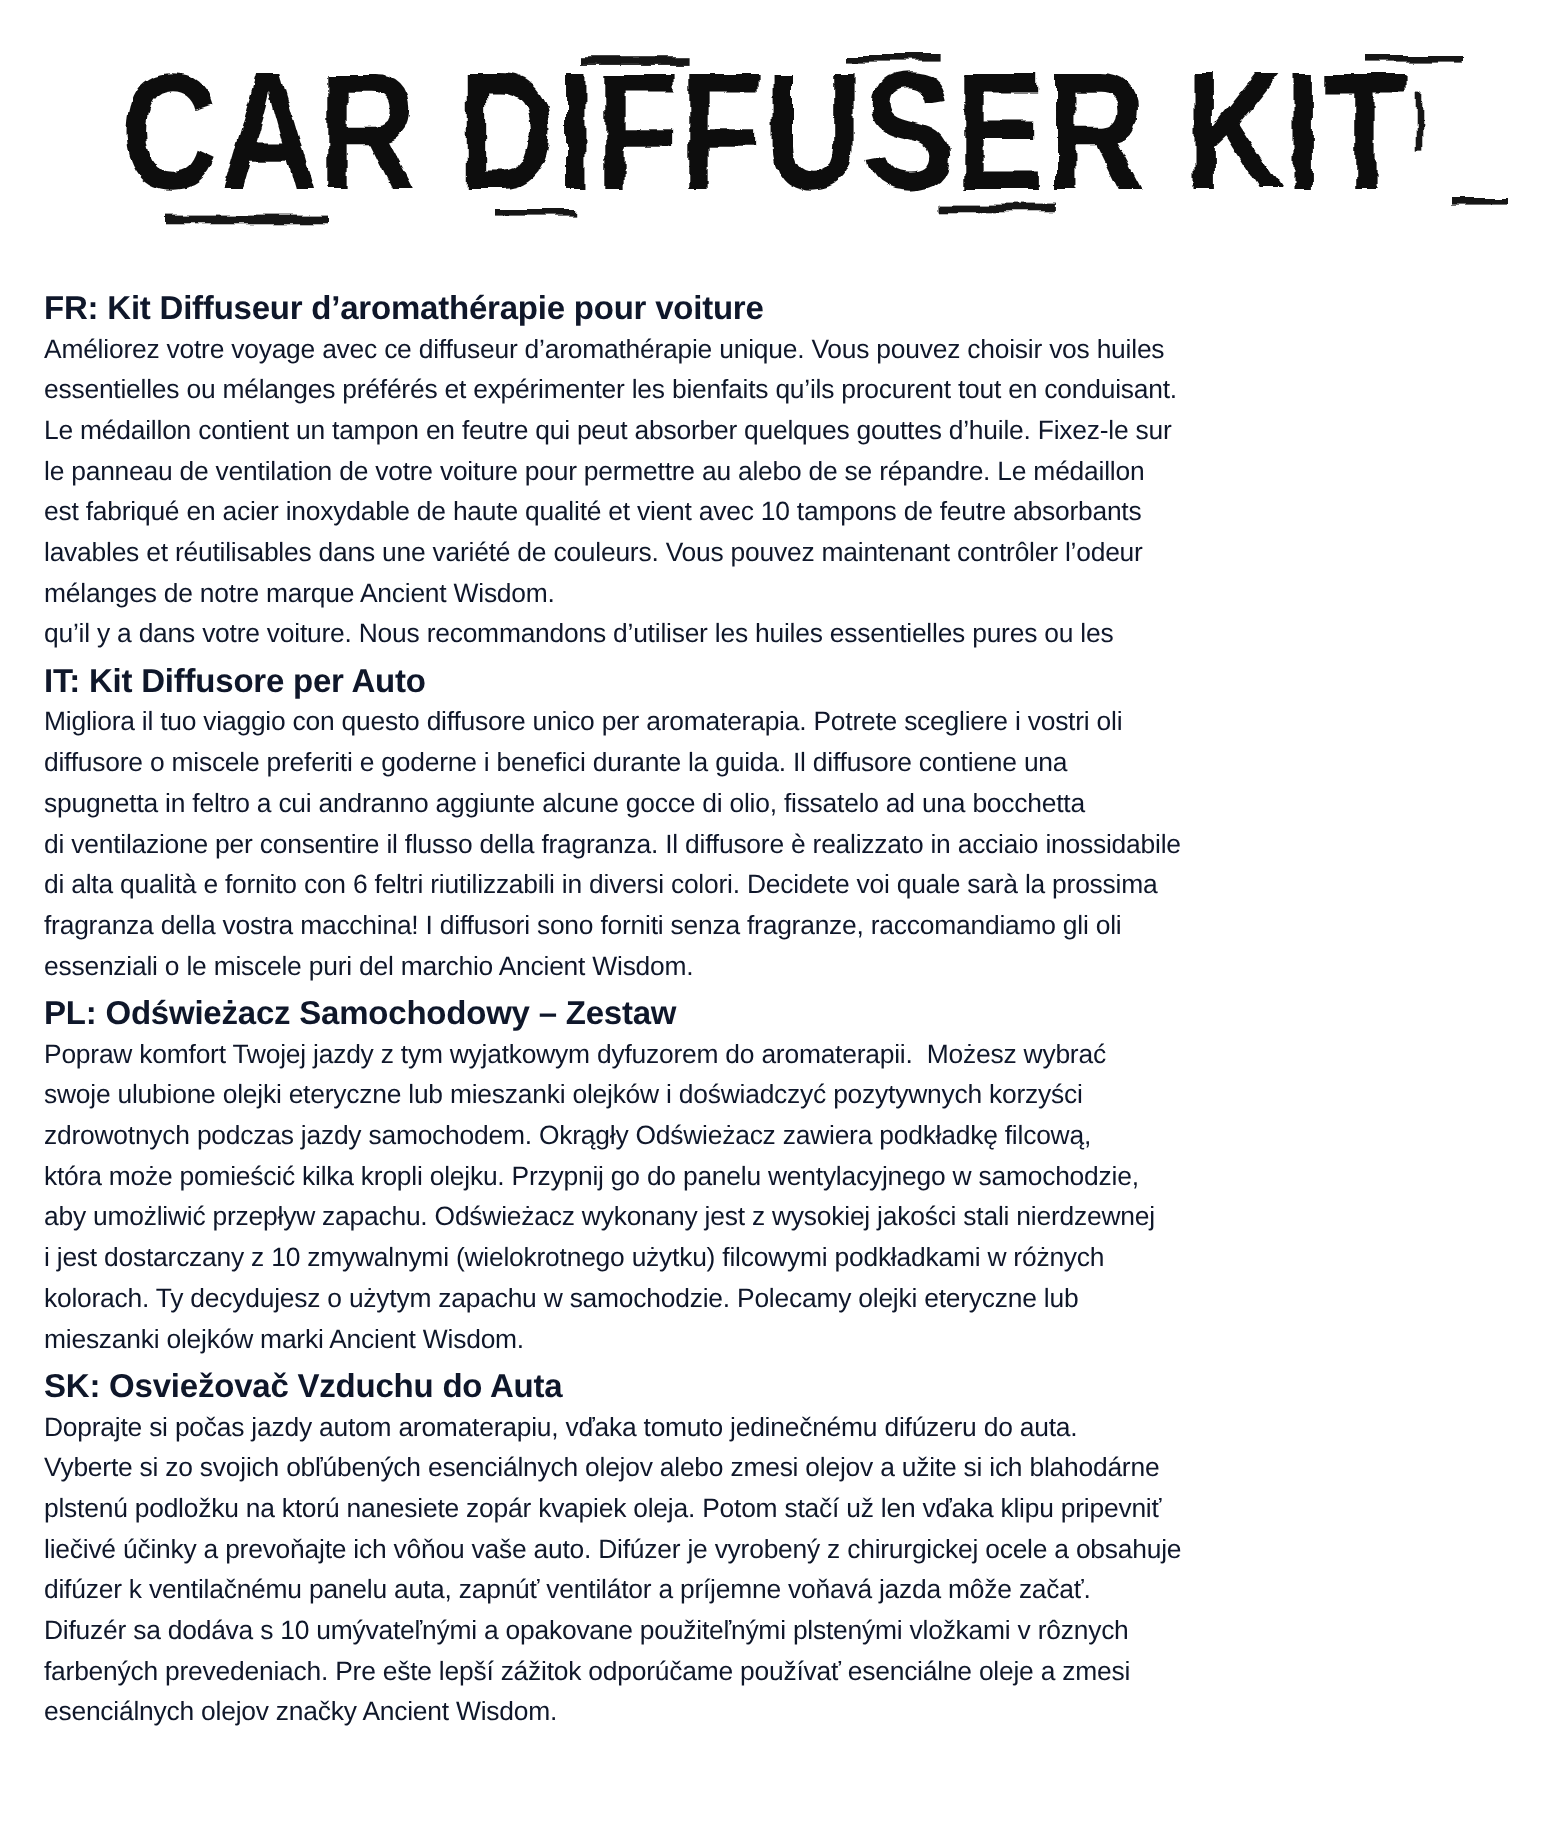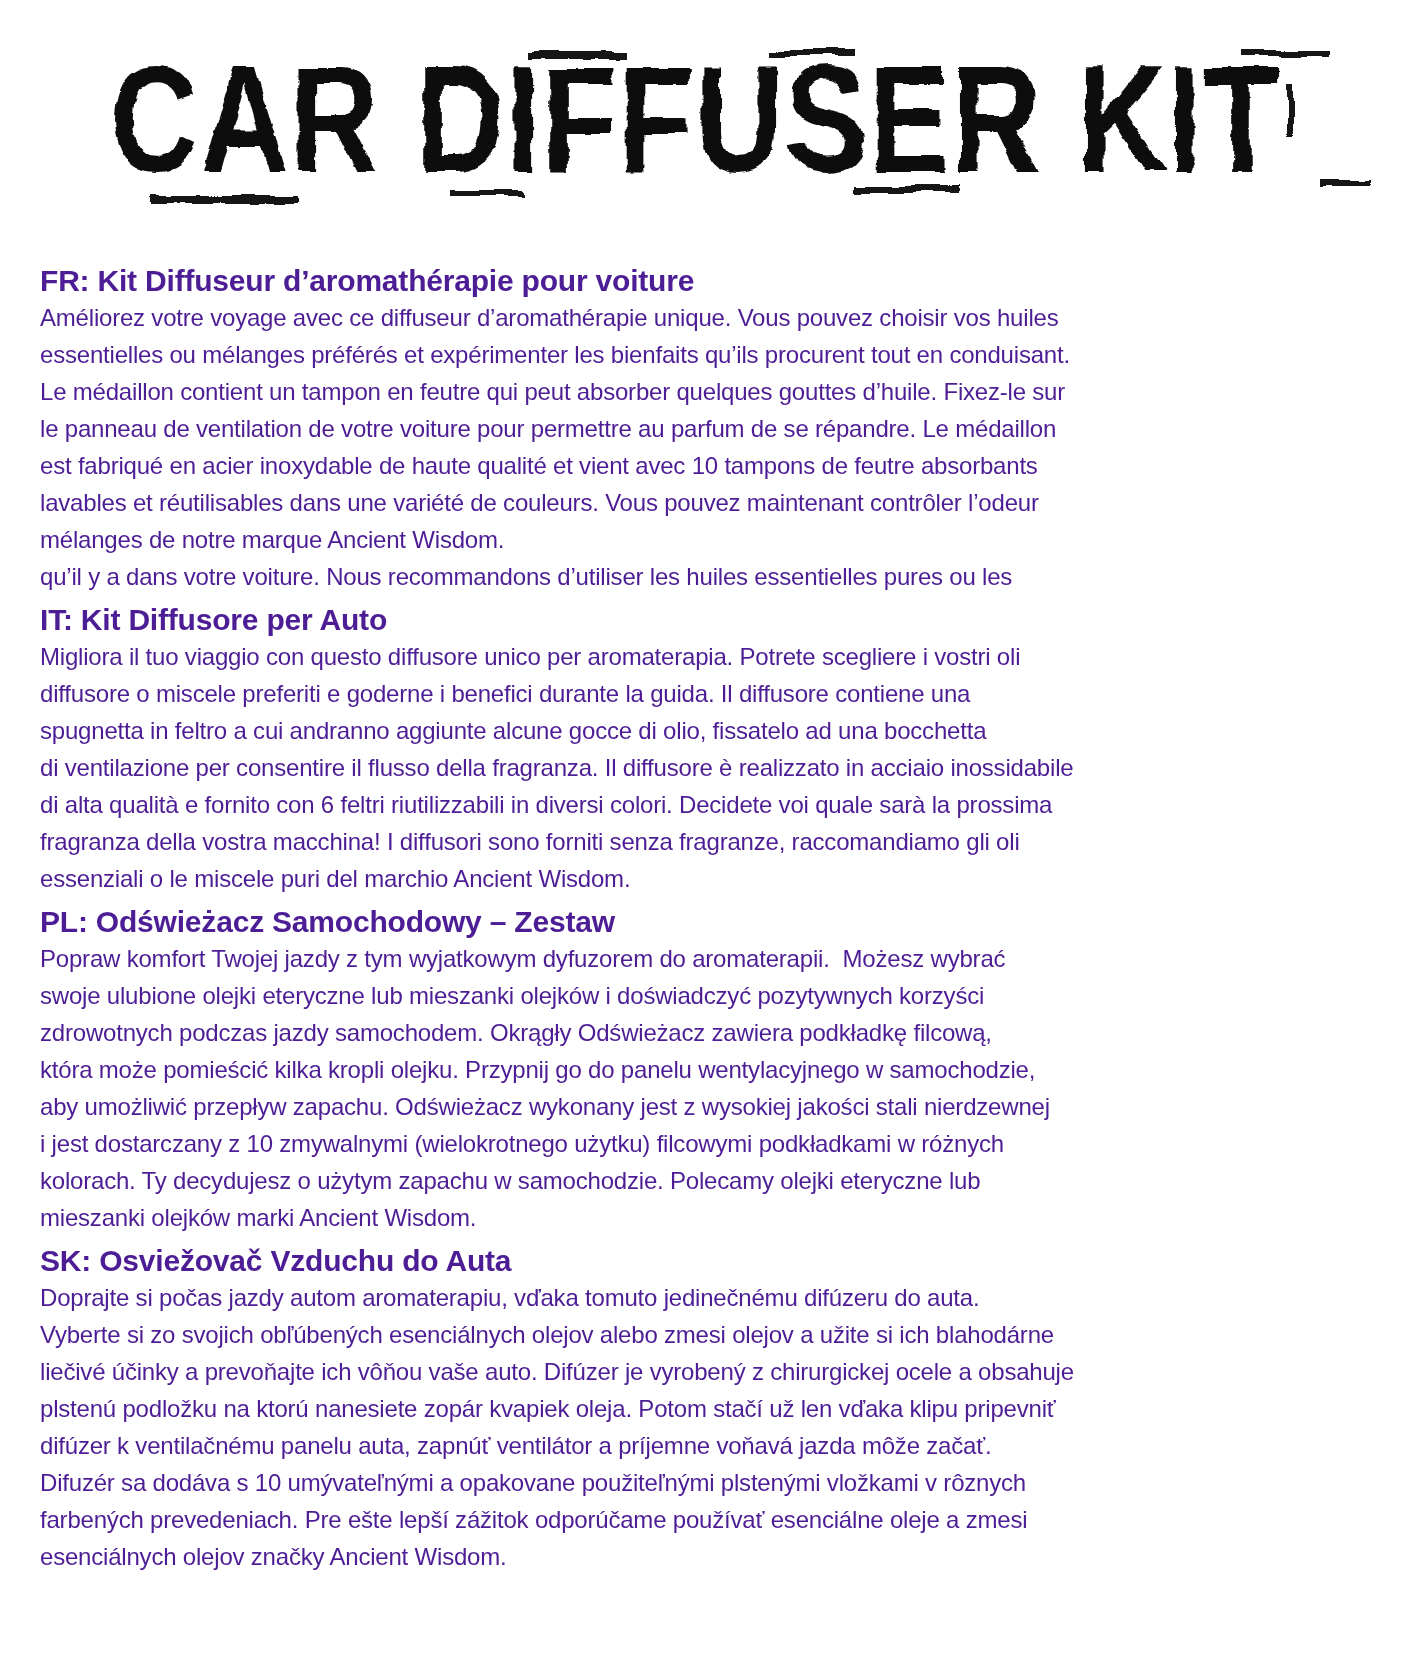--- a/index.html
+++ b/index.html
@@ -7,21 +7,21 @@
     padding: 0;
     background: #ffffff;
   }
   .page {
     position: relative;
     width: 1410px;
     height: 1680px;
     background: #ffffff;
     overflow: hidden;
     font-family: "Liberation Sans", sans-serif;
-    color: #4c1d95;
+    color: #0f172a;
   }
   .title-wrap {
     width: 1340px;
     margin: 12px auto 0 auto;
   }
   .title-wrap svg {
     display: block;
     width: 1340px;
     height: 210px;
   }
@@ -81,21 +81,21 @@
     </svg>
   </div>
 
   <div class="content">
 
     <section>
       <h2>FR: Kit Diffuseur d’aromathérapie pour voiture</h2>
       <div class="line">Améliorez votre voyage avec ce diffuseur d’aromathérapie unique. Vous pouvez choisir vos huiles</div>
       <div class="line">essentielles ou mélanges préférés et expérimenter les bienfaits qu’ils procurent tout en conduisant.</div>
       <div class="line">Le médaillon contient un tampon en feutre qui peut absorber quelques gouttes d’huile. Fixez-le sur</div>
-      <div class="line">le panneau de ventilation de votre voiture pour permettre au parfum de se répandre. Le médaillon</div>
+      <div class="line">le panneau de ventilation de votre voiture pour permettre au alebo de se répandre. Le médaillon</div>
       <div class="line">est fabriqué en acier inoxydable de haute qualité et vient avec 10 tampons de feutre absorbants</div>
       <div class="line">lavables et réutilisables dans une variété de couleurs. Vous pouvez maintenant contrôler l’odeur</div>
       <div class="line">mélanges de notre marque Ancient Wisdom.</div>
       <div class="line">qu’il y a dans votre voiture. Nous recommandons d’utiliser les huiles essentielles pures ou les</div>
     </section>
 
     <section>
       <h2>IT: Kit Diffusore per Auto</h2>
       <div class="line">Migliora il tuo viaggio con questo diffusore unico per aromaterapia. Potrete scegliere i vostri oli</div>
       <div class="line">diffusore o miscele preferiti e goderne i benefici durante la guida. Il diffusore contiene una</div>
@@ -115,22 +115,22 @@
       <div class="line">aby umożliwić przepływ zapachu. Odświeżacz wykonany jest z wysokiej jakości stali nierdzewnej</div>
       <div class="line">i jest dostarczany z 10 zmywalnymi (wielokrotnego użytku) filcowymi podkładkami w różnych</div>
       <div class="line">kolorach. Ty decydujesz o użytym zapachu w samochodzie. Polecamy olejki eteryczne lub</div>
       <div class="line">mieszanki olejków marki Ancient Wisdom.</div>
     </section>
 
     <section>
       <h2>SK: Osviežovač Vzduchu do Auta</h2>
       <div class="line">Doprajte si počas jazdy autom aromaterapiu, vďaka tomuto jedinečnému difúzeru do auta.</div>
       <div class="line">Vyberte si zo svojich obľúbených esenciálnych olejov alebo zmesi olejov a užite si ich blahodárne</div>
+      <div class="line">plstenú podložku na ktorú nanesiete zopár kvapiek oleja. Potom stačí už len vďaka klipu pripevniť</div>
       <div class="line">liečivé účinky a prevoňajte ich vôňou vaše auto. Difúzer je vyrobený z chirurgickej ocele a obsahuje</div>
-      <div class="line">plstenú podložku na ktorú nanesiete zopár kvapiek oleja. Potom stačí už len vďaka klipu pripevniť</div>
       <div class="line">difúzer k ventilačnému panelu auta, zapnúť ventilátor a príjemne voňavá jazda môže začať.</div>
       <div class="line">Difuzér sa dodáva s 10 umývateľnými a opakovane použiteľnými plstenými vložkami v rôznych</div>
       <div class="line">farbených prevedeniach. Pre ešte lepší zážitok odporúčame používať esenciálne oleje a zmesi</div>
       <div class="line">esenciálnych olejov značky Ancient Wisdom.</div>
     </section>
 
   </div>
 </div>
 
 </body></html>

